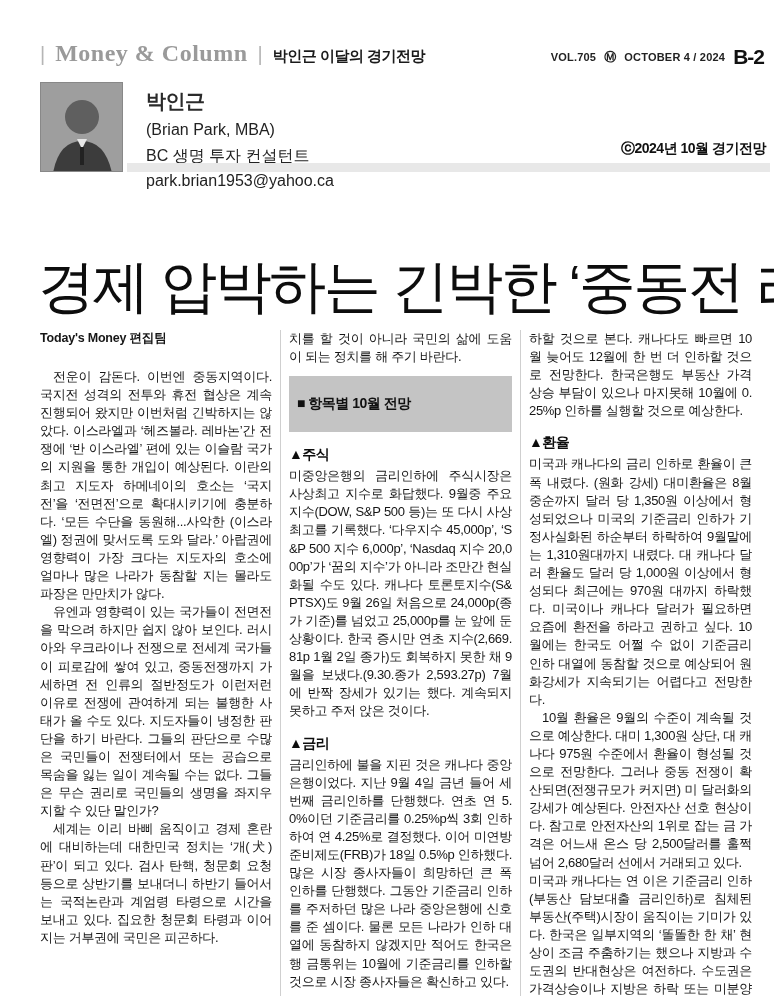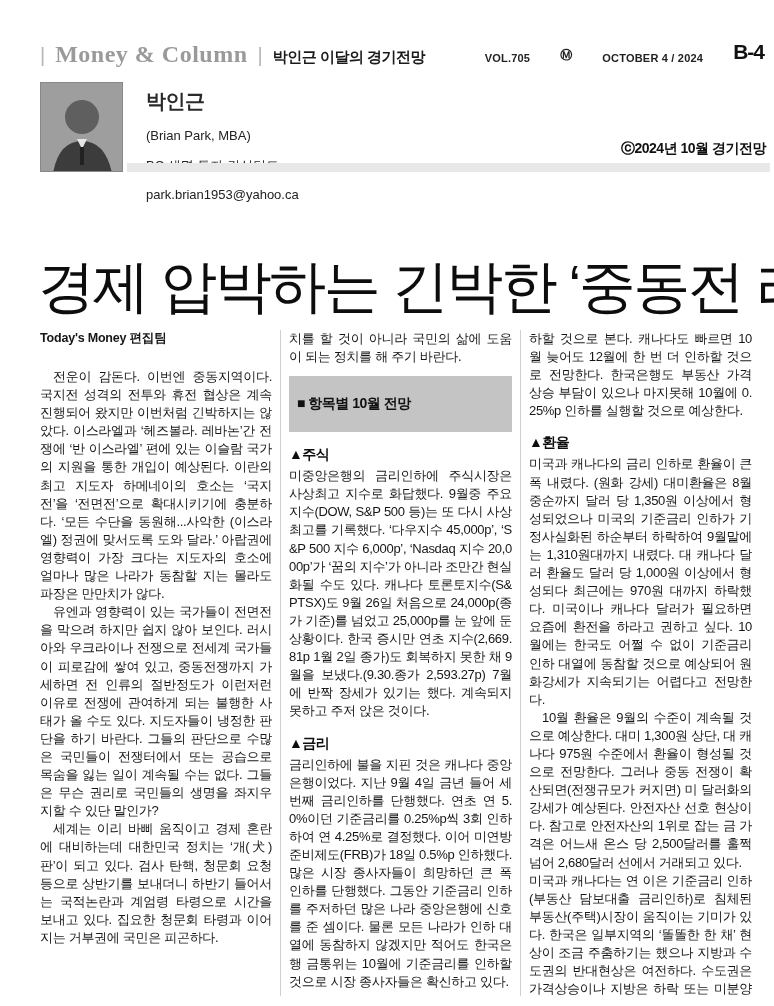--- a/index.html
+++ b/index.html
@@ -17,33 +17,33 @@
     position: absolute; top: 40px; left: 40px; right: 10px;
     display: flex; align-items: baseline; justify-content: space-between;
   }
   .masthead-left { display: flex; align-items: baseline; gap: 10px; }
   .brand-bar { color: #b5b5b5; font-size: 20px; font-weight: 400; }
   .brand {
     font-family: "Liberation Serif", serif;
     font-size: 24px; font-weight: 700; color: #9a9a9a; letter-spacing: 0.5px;
   }
   .masthead-section { font-size: 15px; font-weight: 700; color: #1a1a1a; letter-spacing: -0.5px; }
-  .masthead-right { display: flex; align-items: flex-end; gap: 30px; }
+  .masthead-right { display: flex; align-items: center; gap: 8px; }
   .vol-date { font-size: 11px; font-weight: 700; color: #222; letter-spacing: 0.2px; }
   .logo-m { font-size: 12px; }
   .page-no { font-size: 21px; font-weight: 700; color: #111; letter-spacing: -1px; }
 
   
   .author-photo {
     position: absolute; left: 40px; top: 82px; width: 83px; height: 90px;
     background: #b9b9b9; border: 1px solid #888; overflow: hidden;
   }
   .author-info { position: absolute; left: 146px; top: 88px; }
   .author-name { font-size: 20px; font-weight: 700; color: #2a2a2a; letter-spacing: -0.5px; }
-  .author-line { font-size: 13px; color: #222; margin-top: 12px; line-height: 1.35; }
+  .author-line { font-size: 16px; color: #222; margin-top: 4px; line-height: 1.35; }
   .copyright-line {
     position: absolute; right: 8px; top: 140px;
     font-size: 14px; font-weight: 700; color: #111; letter-spacing: -0.5px;
   }
   .author-rule {
     position: absolute; left: 127px; right: 4px; top: 163px; height: 9px;
     background: #e8e8e8;
   }
 
   
@@ -82,21 +82,21 @@
   <div class="masthead-left">
     <span class="brand-bar">|</span>
     <span class="brand">Money &amp; Column</span>
     <span class="brand-bar">|</span>
     <span class="masthead-section">박인근 이달의 경기전망</span>
   </div>
   <div class="masthead-right">
     <span class="vol-date">VOL.705</span>
     <span class="vol-date logo-m">Ⓜ</span>
     <span class="vol-date">OCTOBER 4 / 2024</span>
-    <span class="page-no">B-4</span>
+    <span class="page-no">B-2</span>
   </div>
 </div>
 
 <div class="author-photo">
   <svg width="83" height="90" viewBox="0 0 83 90" xmlns="http://www.w3.org/2000/svg">
     <rect width="83" height="90" fill="#a8a8a8"></rect>
     <rect width="83" height="90" fill="#9e9e9e"></rect>
     <circle cx="41" cy="34" r="17" fill="#5f5f5f"></circle>
     <path d="M12 90 Q18 58 41 58 Q64 58 71 90 Z" fill="#3c3c3c"></path>
     <path d="M36 56 L41 66 L46 56 Z" fill="#e6e6e6"></path>

